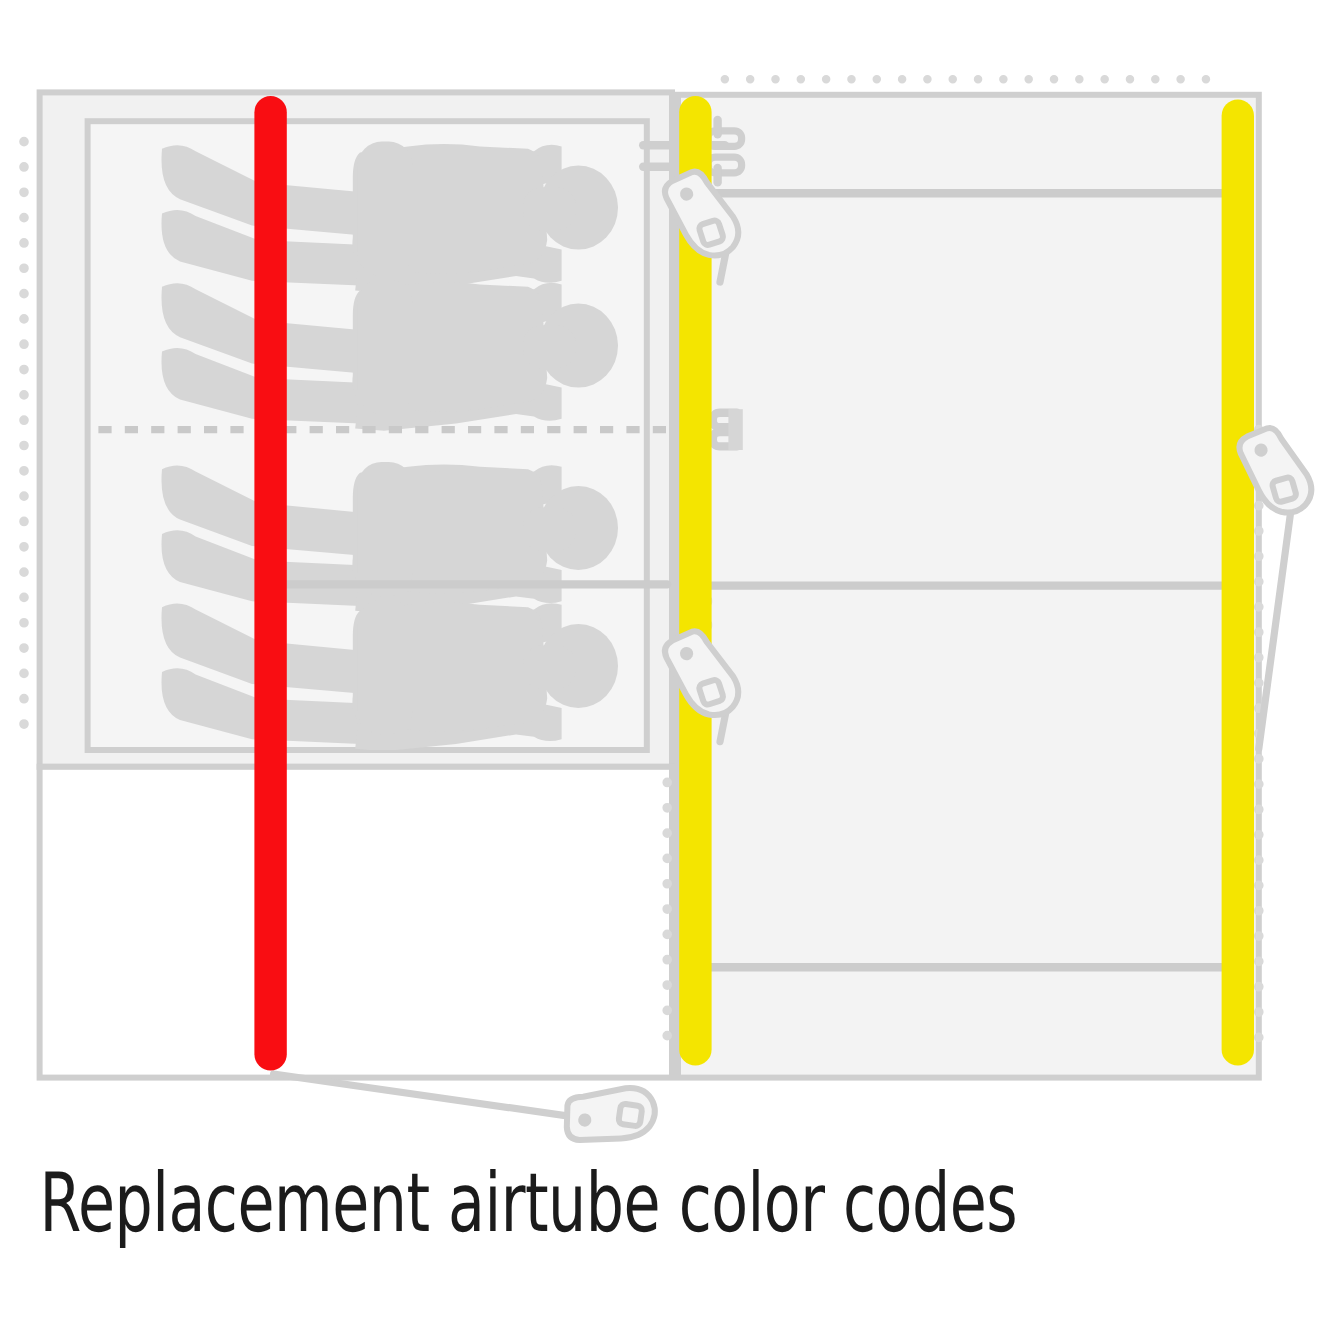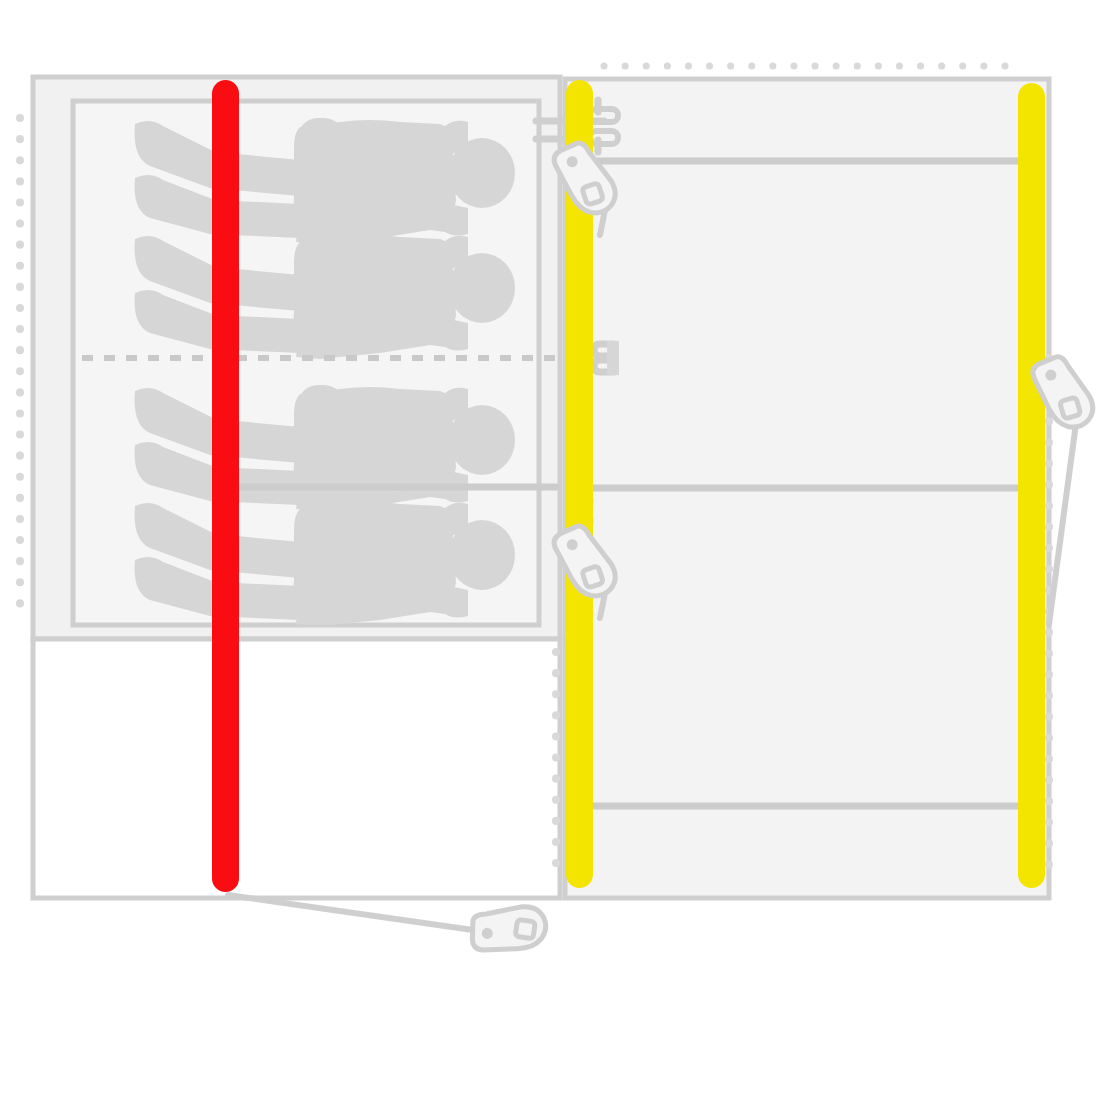--- a/index.html
+++ b/index.html
@@ -182,14 +182,17 @@
     <g transform="translate(1068,366) rotate(74)">
       <use href="#tagShape"></use>
     </g>
 
     <g transform="translate(486,914) rotate(8)">
       <use href="#tagShape"></use>
     </g>
 
   </svg>
 
+  <div id="caption">
+    <span id="caption-text">Replacement airtube color codes</span>
+  </div>
 
 </div>
 
 </body></html>

